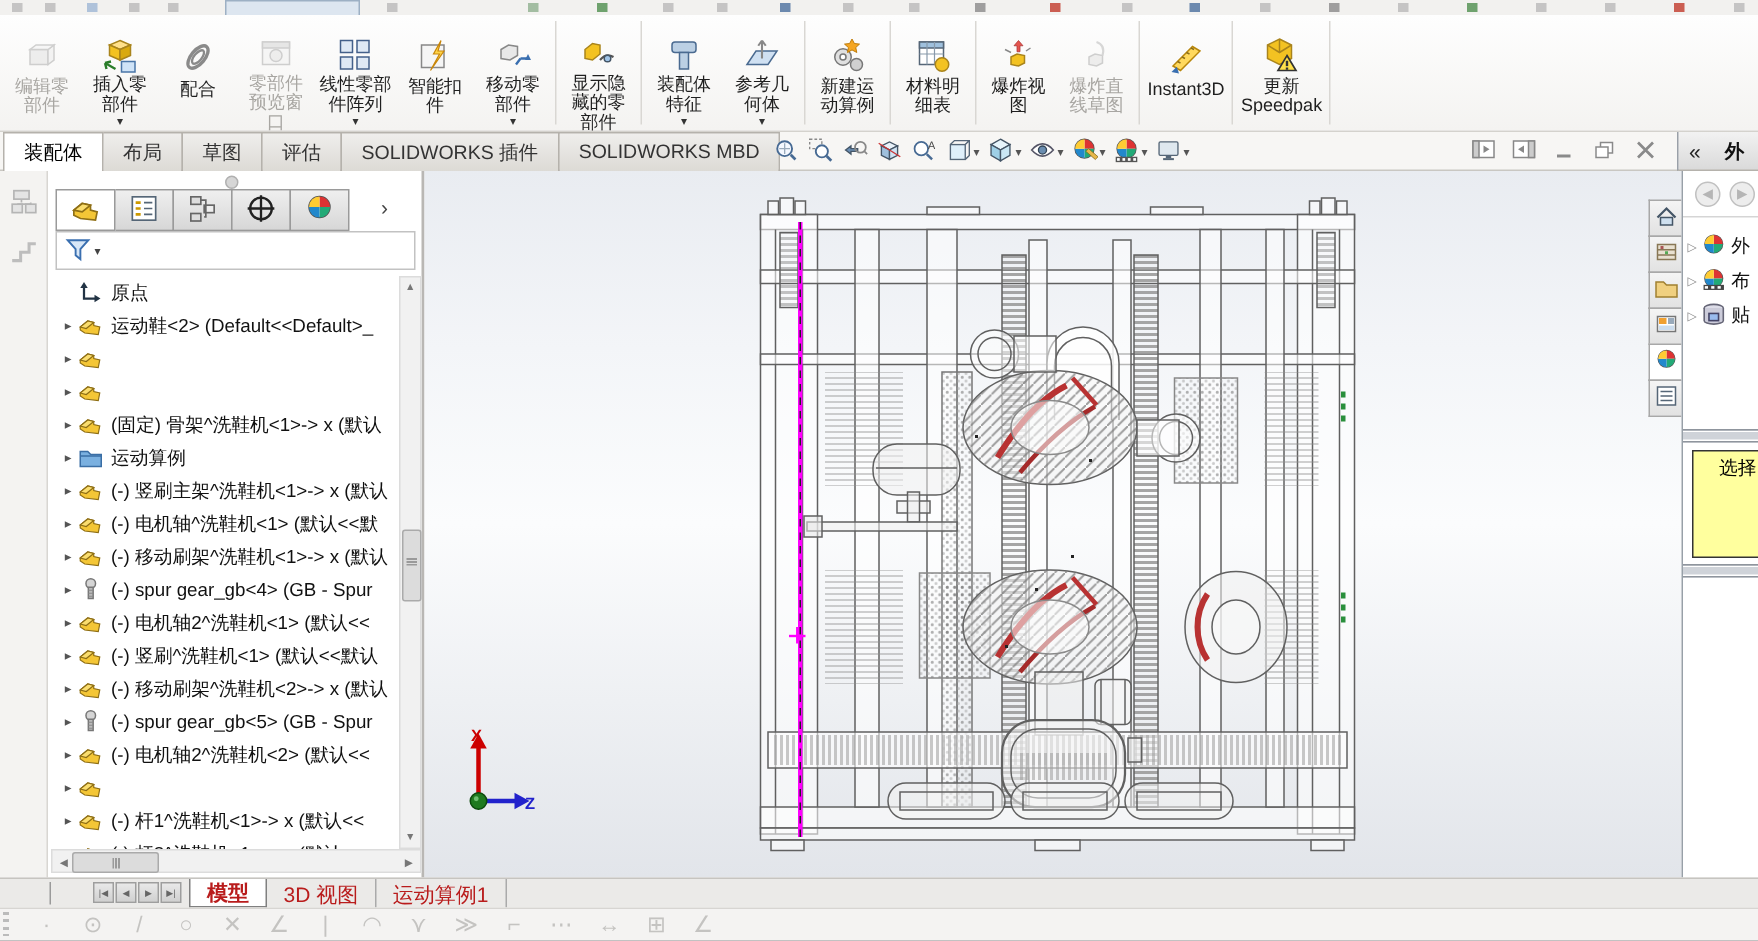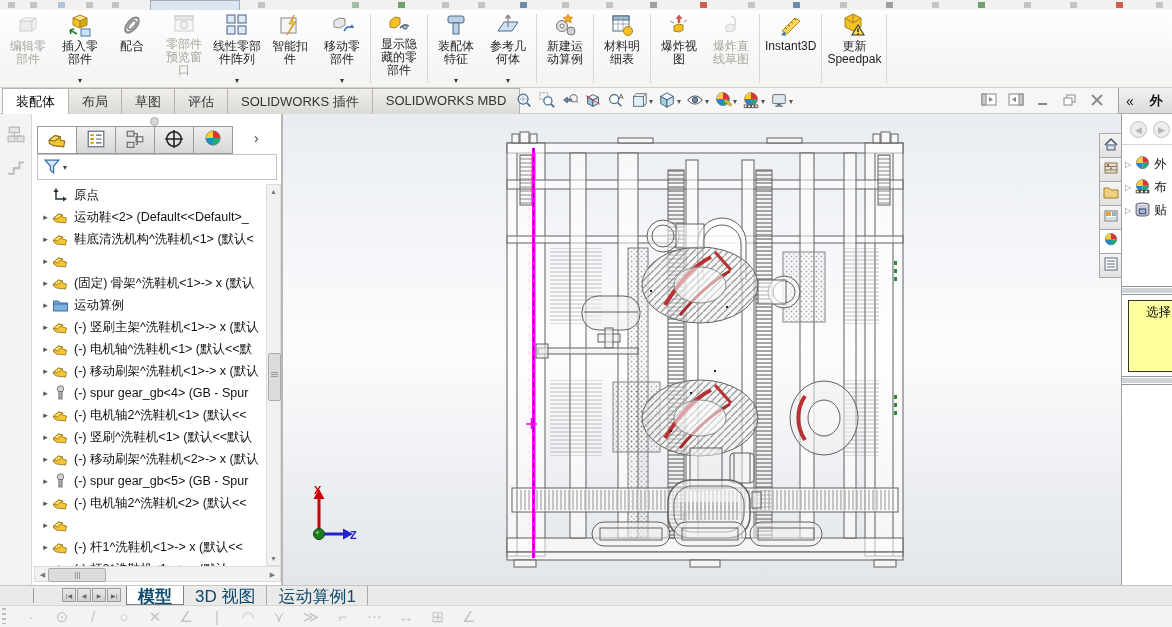--- a/index.html
+++ b/index.html
@@ -6,21 +6,21 @@
   #app{position:relative;width:1172px;height:627px;background:#fff;overflow:hidden;
        font-family:"Liberation Sans","DejaVu Sans",sans-serif;font-size:12px;color:#222;
        -webkit-user-select:none;user-select:none;}
   
   #topstrip{position:absolute;left:0;top:0;width:100%;height:10px;background:#f2f1ef;border-bottom:1px solid #d8d6d2;}
   .tmark{position:absolute;top:2px;width:7px;height:6px;opacity:.8;}
   #topbox{position:absolute;left:150px;top:0;width:88px;height:9px;border:1px solid #9db0c4;background:#dde6f0;}
   
   #ribbon{position:absolute;left:0;top:10px;width:100%;height:78px;background:linear-gradient(#fefefe,#f4f3f1);
           border-bottom:1px solid #d4d2cd;display:flex;align-items:stretch;padding-left:2px;box-sizing:border-box;}
-  .rbtn{display:flex;flex-direction:column;align-items:center;min-width:46px;padding:0 3px 1px;cursor:default;}
+  .rbtn{display:flex;flex-direction:column;align-items:center;min-width:46px;padding:13px 3px 1px;cursor:default;}
   .ricon{height:30px;display:flex;align-items:center;justify-content:center;}
   .rlabel{white-space:pre-line;text-align:center;line-height:13px;font-size:12px;color:#1f1f1f;}
   .rcaret{margin-top:auto;font-size:8px;color:#333;height:10px;line-height:10px;}
   .rbtn.disabled .rlabel{color:#a8a6a2;}
   .rbtn.disabled .ricon{filter:grayscale(1) opacity(.45);}
   .rdiv{width:1px;background:#d9d7d3;margin:4px 2px;}
   
   #tabrow{position:absolute;left:0;top:88px;width:100%;height:26px;background:#f7f6f4;border-bottom:1px solid #c9c7c2;box-sizing:border-box;}
   #ctabs{position:absolute;left:2px;top:0;height:26px;display:flex;}
   .ctab{padding:4px 13px 3px;border:1px solid #b5b2ac;border-bottom:none;background:linear-gradient(#efeeec,#dcdad5);
@@ -87,21 +87,21 @@
            border-top:1px solid #8f959d;border-bottom:1px solid #8f959d;box-shadow:inset 0 1px 0 #fff,inset 0 -1px 0 #fff;}
   #yellownote{position:absolute;left:6px;top:186px;width:60px;height:72px;background:#ffff9e;border:1px solid #333;
               box-sizing:border-box;padding:3px 0 0 17px;font-size:12.5px;color:#000;overflow:hidden;white-space:nowrap;}
   
   #bottombar{position:absolute;left:0;top:585px;width:100%;height:20px;background:#ebeae8;border-top:1px solid #c6c4c0;box-sizing:border-box;}
   #bline{position:absolute;left:33px;top:2px;height:15px;width:1px;background:#9a9a9a;}
   #navgrp{position:absolute;left:62px;top:2px;display:flex;gap:1px;}
   .nbtn{width:14px;height:14px;background:linear-gradient(#e9e9e9,#d0d0d0);border:1px solid #9e9e9e;
         font-size:6px;display:flex;align-items:center;justify-content:center;color:#666;box-sizing:border-box;}
   #sheettabs{position:absolute;left:126px;top:0;display:flex;height:19px;}
-  .stab{padding:2px 11px 0;font-size:17px;color:#0c4a6e;border-right:1px solid #aaa;display:flex;align-items:center;background:transparent;}
+  .stab{padding:2px 11px 0;font-size:14px;color:#b91c1c;border-right:1px solid #aaa;display:flex;align-items:center;background:transparent;}
   .stab.active{background:#fff;border:1px solid #808080;border-top:none;font-weight:bold;}
   
   #statusbar{position:absolute;left:0;top:605px;width:100%;height:22px;background:#f4f3f2;border-top:1px solid #d7d5d2;
              box-sizing:border-box;display:flex;align-items:center;gap:17px;padding-left:24px;color:#c4c3c1;font-size:15px;}
   .sic{min-width:14px;text-align:center;line-height:20px;}
   #sgrip{position:absolute;left:2px;top:608px;width:4px;height:16px;
          background:repeating-linear-gradient(#bbb 0 2px,transparent 2px 5px);}
 </style>
 </head>
 <body>
@@ -572,21 +572,20 @@
           <span class="tlabel">运动鞋&lt;2&gt; (Default&lt;&lt;Default&gt;_</span>
         </div>
         <div class="trow">
           <span class="tarrow">▸</span>
           <span class="ticon">
             <svg width="17" height="16" viewBox="0 0 16 16">
               <path d="M1 9 l5-4 4 1 v2 l4 1 -1 5 -9-1 -3-2z" fill="#f4c636" stroke="#8f6f15" stroke-width=".8"></path>
               <path d="M1 9 l5-4 4 1 -5 4z" fill="#fadd6e" stroke="#8f6f15" stroke-width=".8"></path>
             </svg>
           </span>
-          <span class="tlabel">鞋底清洗机构^洗鞋机&lt;1&gt; (默认&lt;</span>
         </div>
         <div class="trow">
           <span class="tarrow">▸</span>
           <span class="ticon">
             <svg width="17" height="16" viewBox="0 0 16 16">
               <path d="M1 9 l5-4 4 1 v2 l4 1 -1 5 -9-1 -3-2z" fill="#f4c636" stroke="#8f6f15" stroke-width=".8"></path>
               <path d="M1 9 l5-4 4 1 -5 4z" fill="#fadd6e" stroke="#8f6f15" stroke-width=".8"></path>
             </svg>
           </span>
         </div>

